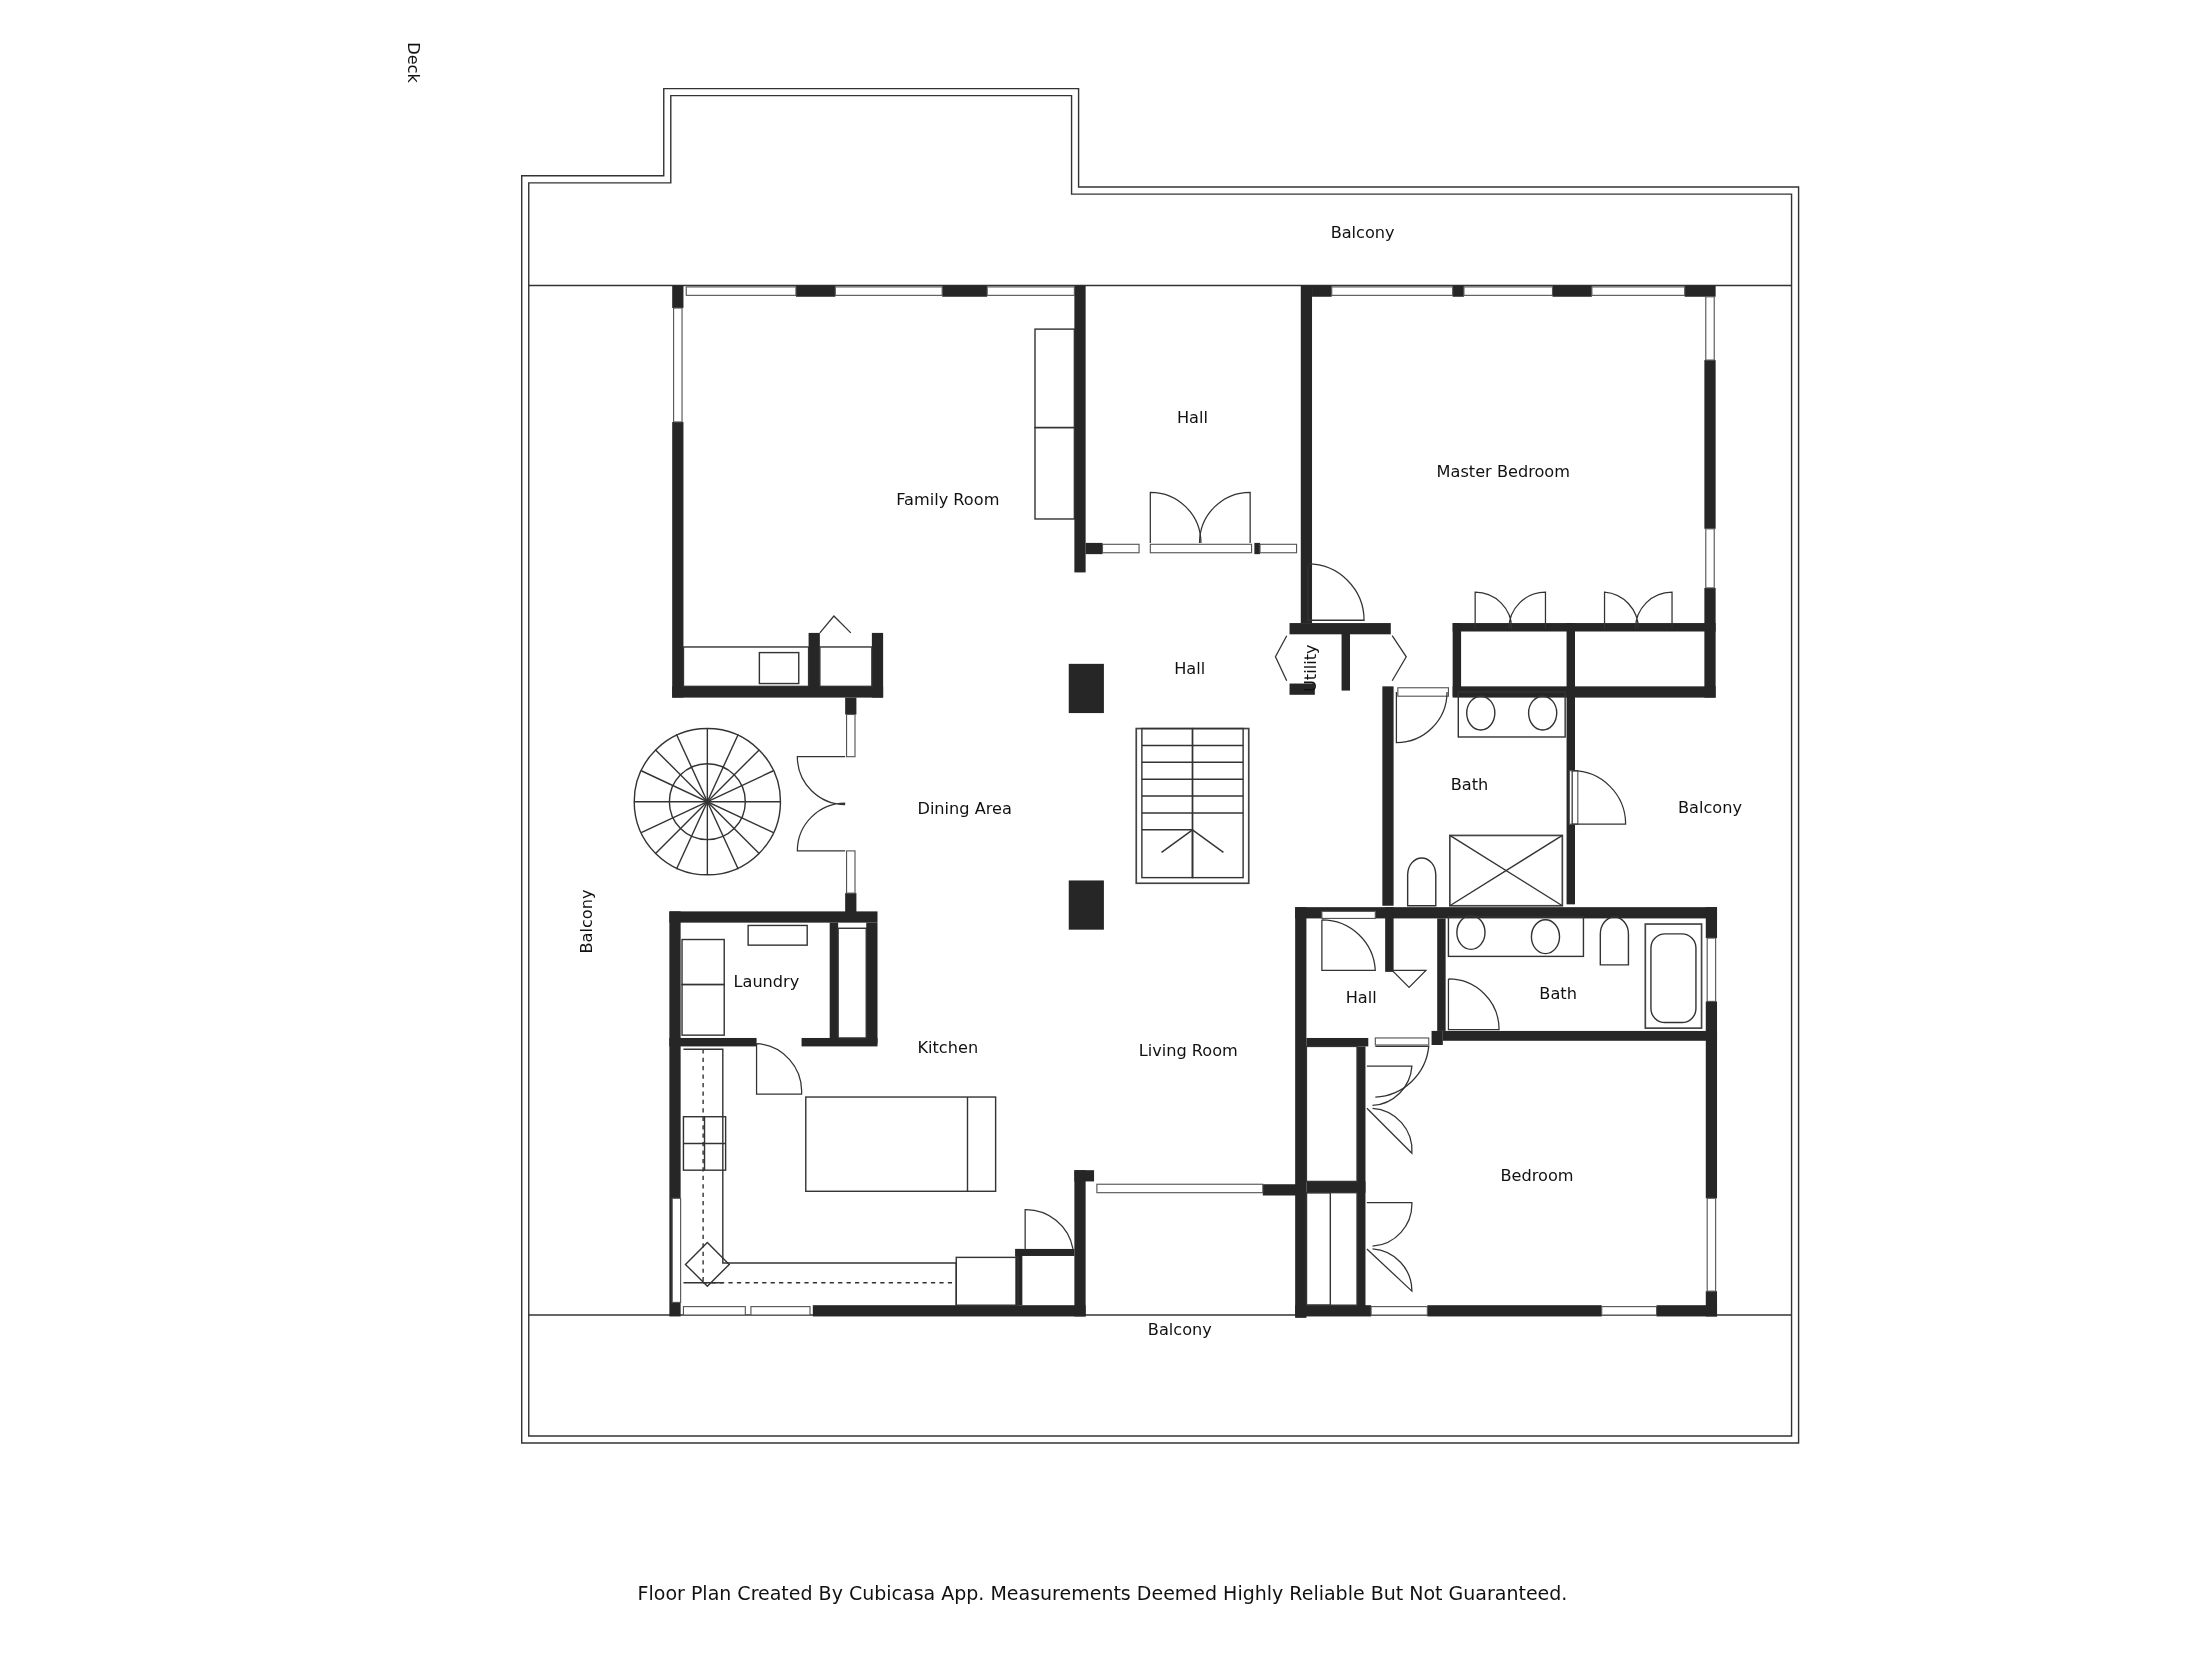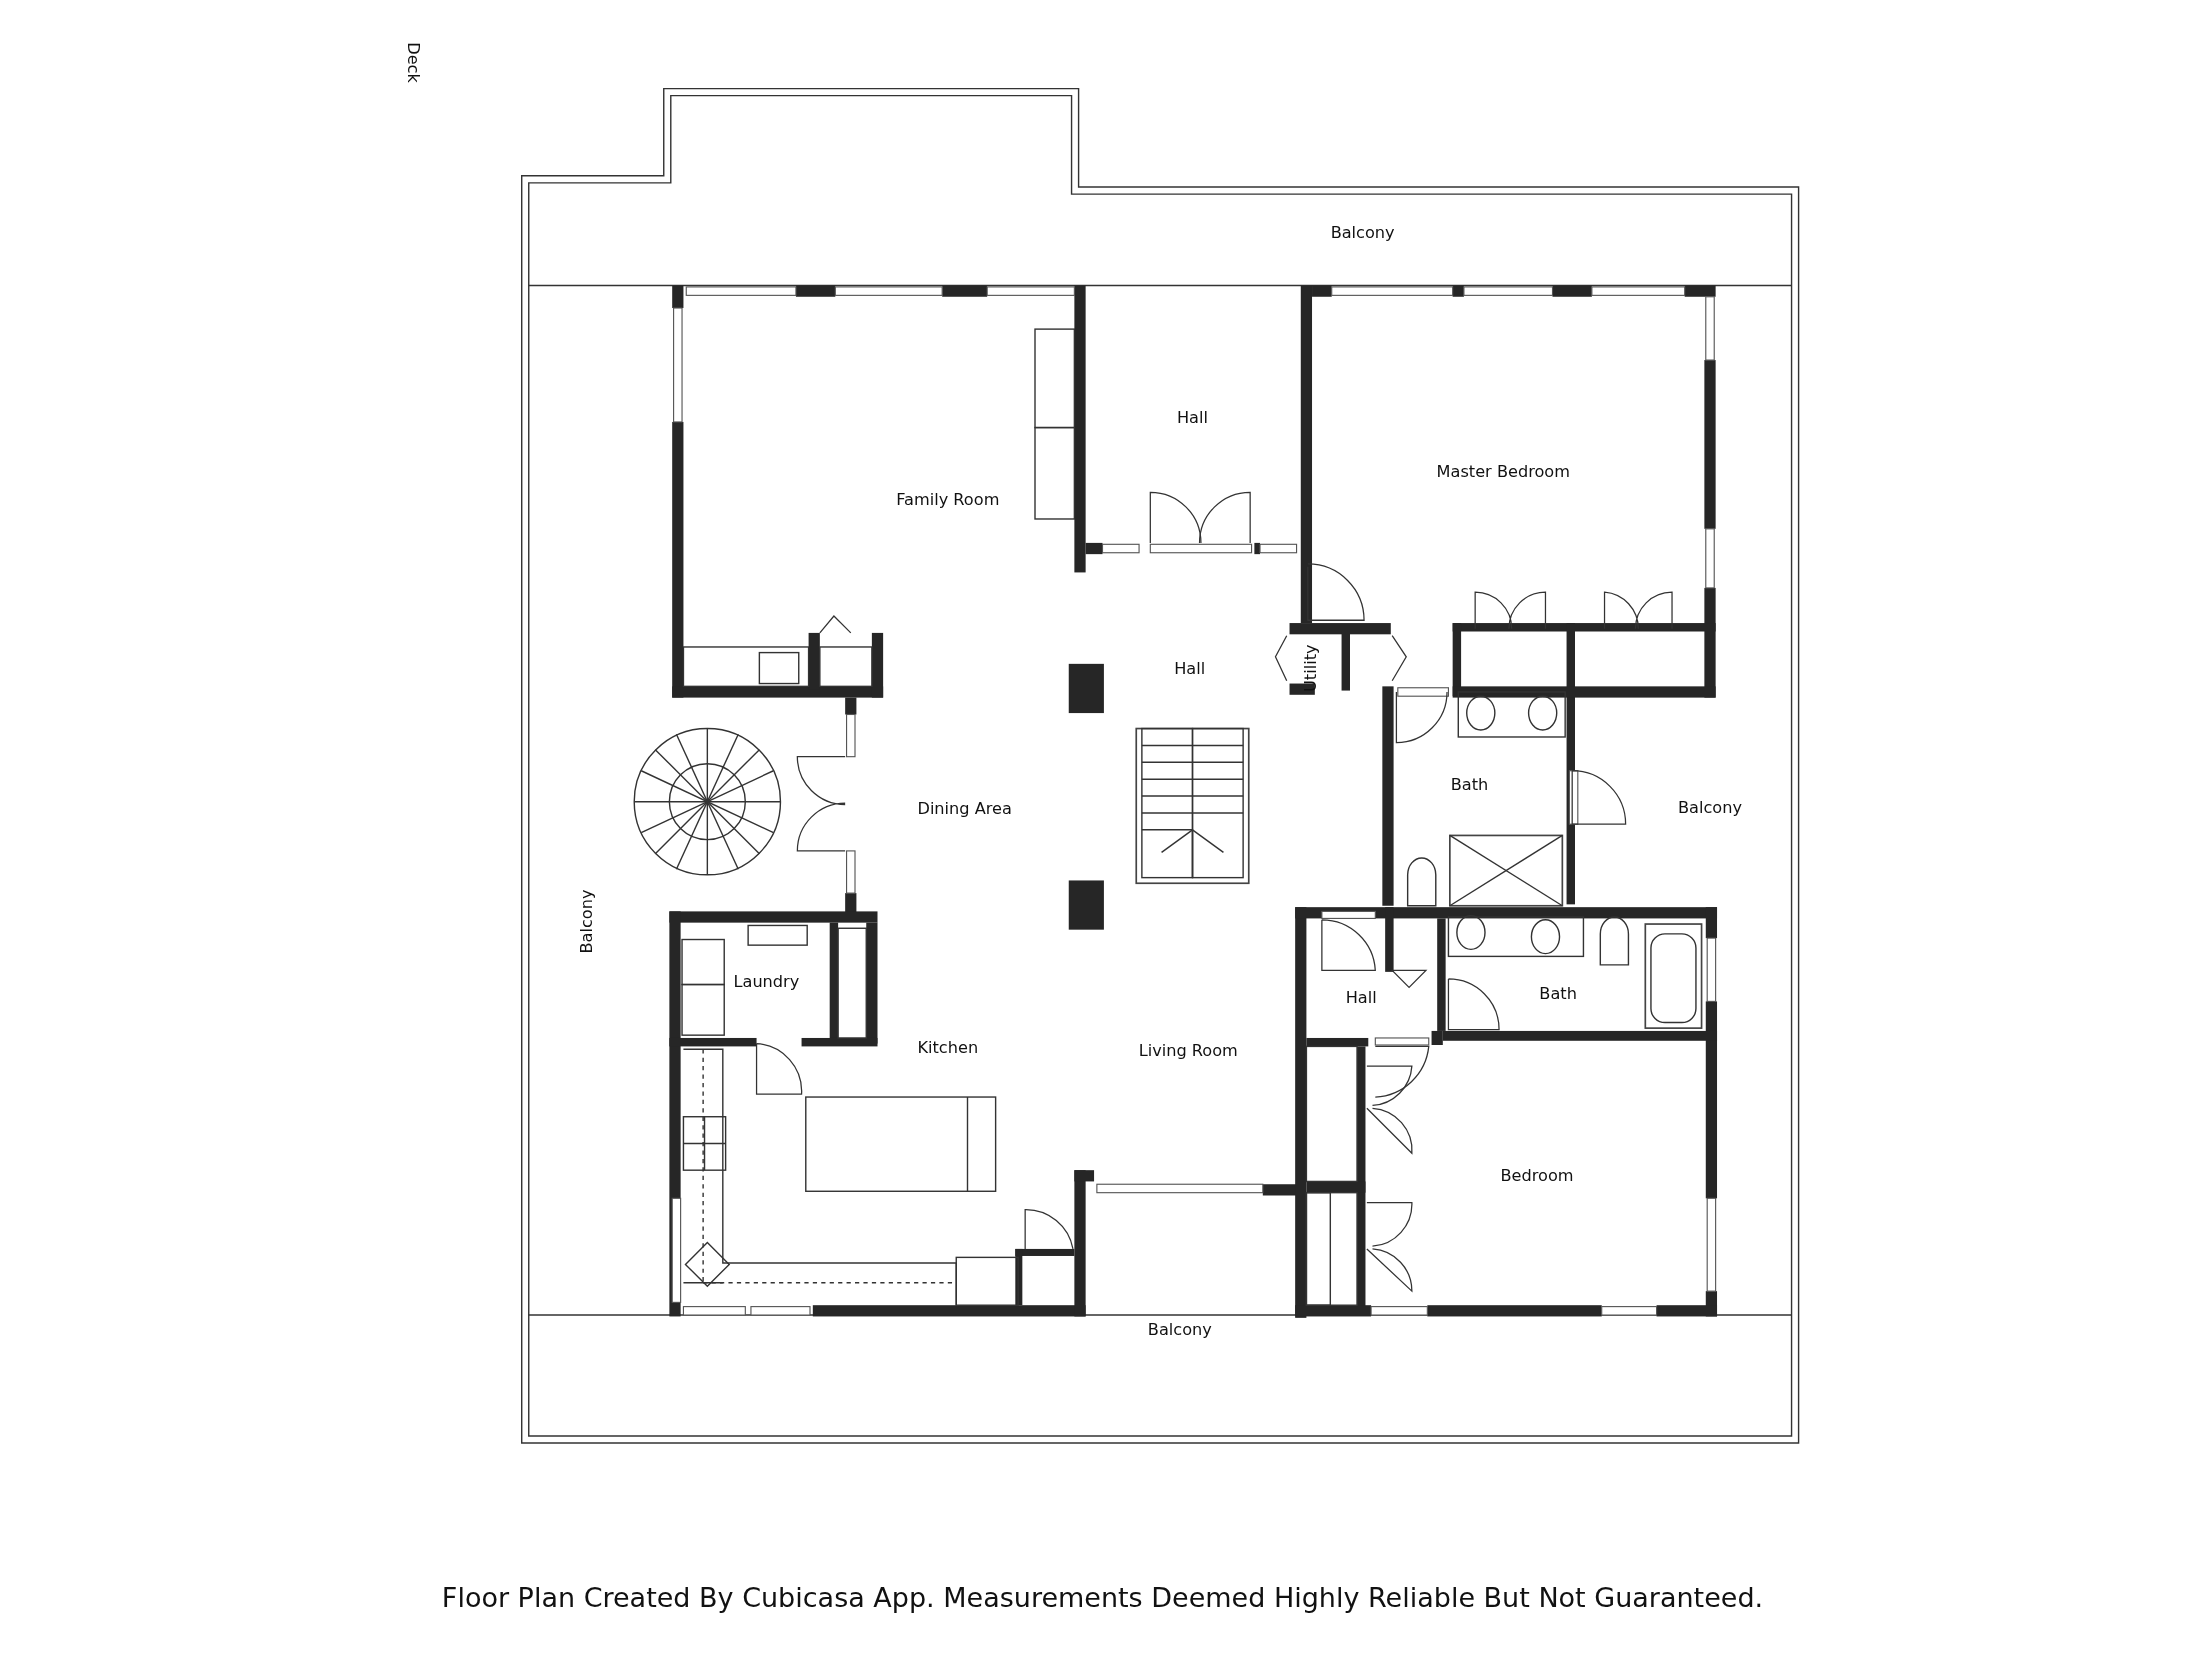--- a/index.html
+++ b/index.html
@@ -4,21 +4,21 @@
 <style>
   html, body { margin:0; padding:0; background:#ffffff; }
   body { width:2205px; height:1654px; position:relative; overflow:hidden; font-family:"DejaVu Sans", sans-serif; }
   #plan { position:absolute; left:0; top:0; width:2205px; height:1654px; }
   .wall { fill:#262626; }
   .thin { fill:none; stroke:#333; stroke-width:1; }
   .thin2 { fill:none; stroke:#444; stroke-width:1.2; }
   .win { fill:#fff; stroke:#555; stroke-width:0.8; }
   .door { fill:none; stroke:#333; stroke-width:0.9; }
   .lbl { font-family:"DejaVu Sans", sans-serif; font-size:11.5px; fill:#111; }
-  .footer { position:absolute; left:0; width:2205px; top:1582px; text-align:center; font-family:"DejaVu Sans", sans-serif; font-size:27px; color:#111; }
+  .footer { position:absolute; left:0; width:2205px; top:1582px; text-align:center; font-family:"DejaVu Sans", sans-serif; font-size:19px; color:#111; }
 </style>
 </head>
 <body>
 
 <svg id="plan" viewBox="0 0 1568 1176" preserveAspectRatio="none" xmlns="http://www.w3.org/2000/svg">
 
   <g>
     <path class="thin" d="M371,125 L472,125 L472,63 L767,63 L767,133 L1279,133 L1279,1026 L371,1026 Z"></path>
     <path class="thin" d="M376,130 L477,130 L477,68 L762,68 L762,138 L1274,138 L1274,1021 L376,1021 Z"></path>
     <line class="thin" x1="376" y1="203" x2="1274" y2="203"></line>

